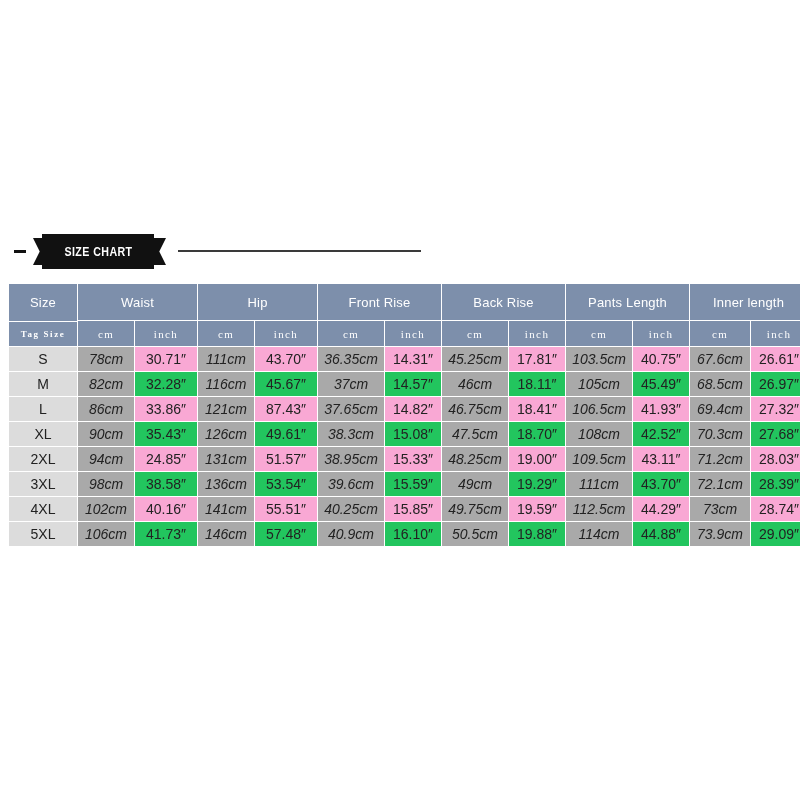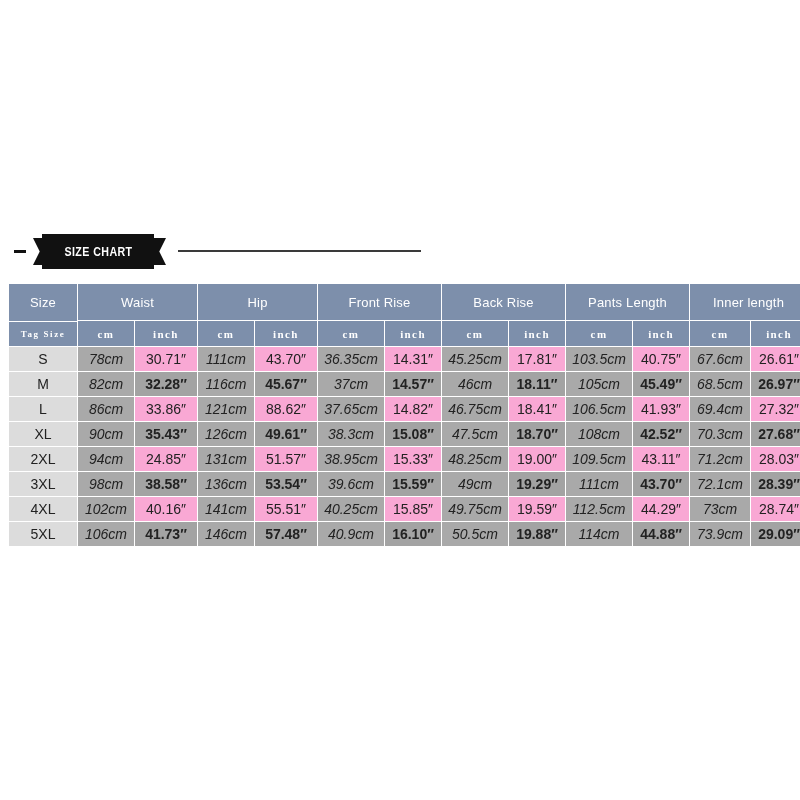--- a/index.html
+++ b/index.html
@@ -103,36 +103,36 @@
     font-size: 13px;
     font-weight: 400;
     font-family: "Liberation Sans Narrow", "Liberation Sans", sans-serif;
     letter-spacing: 0.2px;
   }
   .hdr-unit td {
     background: #7d8fab;
     color: #ffffff;
     height: 25px;
     font-size: 11px;
-    font-weight: 700;
+    font-weight: 400;
     font-family: "Liberation Serif", serif;
     letter-spacing: 1.4px;
   }
 
   
   tbody td {
     height: 24px;
     font-size: 14px;
     color: #222222;
     font-family: "Liberation Sans Narrow", "Liberation Sans", sans-serif;
   }
   td.c-size   { background: #dcdcdc; }
   td.c-cm     { background: #a9a9a9; font-style: italic; }
   td.c-inch-a { background: #f9a8d4; }
-  td.c-inch-b { background: #a3a3a3; font-weight: bold; }
+  td.c-inch-b { background: #22c55e; }
 </style>
 </head>
 <body>
 
 <div id="banner-area">
   <div class="banner-dash"></div>
   <div class="banner-tail left"></div>
   <div class="banner-tail right"></div>
   <div class="banner-plate">
     <span class="banner-title">SIZE CHART</span>
@@ -216,21 +216,21 @@
         <td class="c-cm">105cm</td>
         <td class="c-inch-b">45.49″</td>
         <td class="c-cm">68.5cm</td>
         <td class="c-inch-b">26.97″</td>
       </tr>
       <tr>
         <td class="c-size">L</td>
         <td class="c-cm">86cm</td>
         <td class="c-inch-a">33.86″</td>
         <td class="c-cm">121cm</td>
-        <td class="c-inch-a">88.62″</td>
+        <td class="c-inch-a">87.43″</td>
         <td class="c-cm">37.65cm</td>
         <td class="c-inch-a">14.82″</td>
         <td class="c-cm">46.75cm</td>
         <td class="c-inch-a">18.41″</td>
         <td class="c-cm">106.5cm</td>
         <td class="c-inch-a">41.93″</td>
         <td class="c-cm">69.4cm</td>
         <td class="c-inch-a">27.32″</td>
       </tr>
       <tr>

